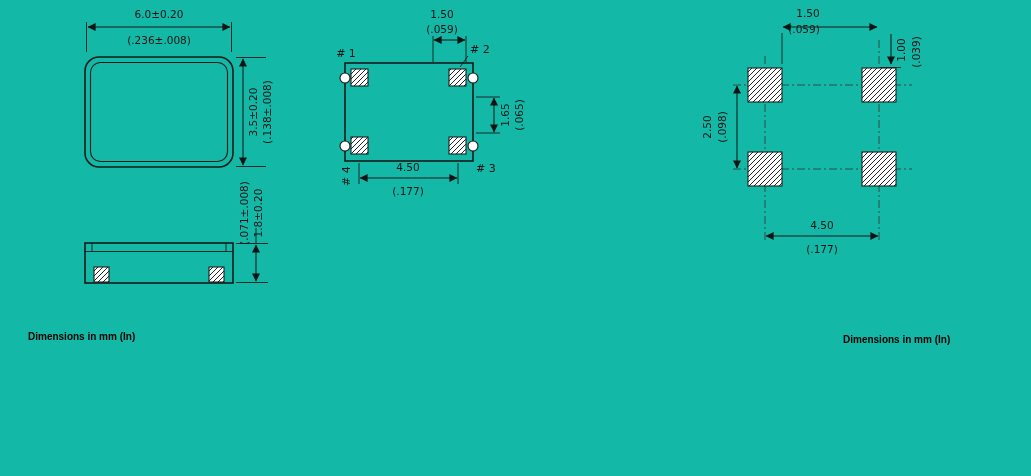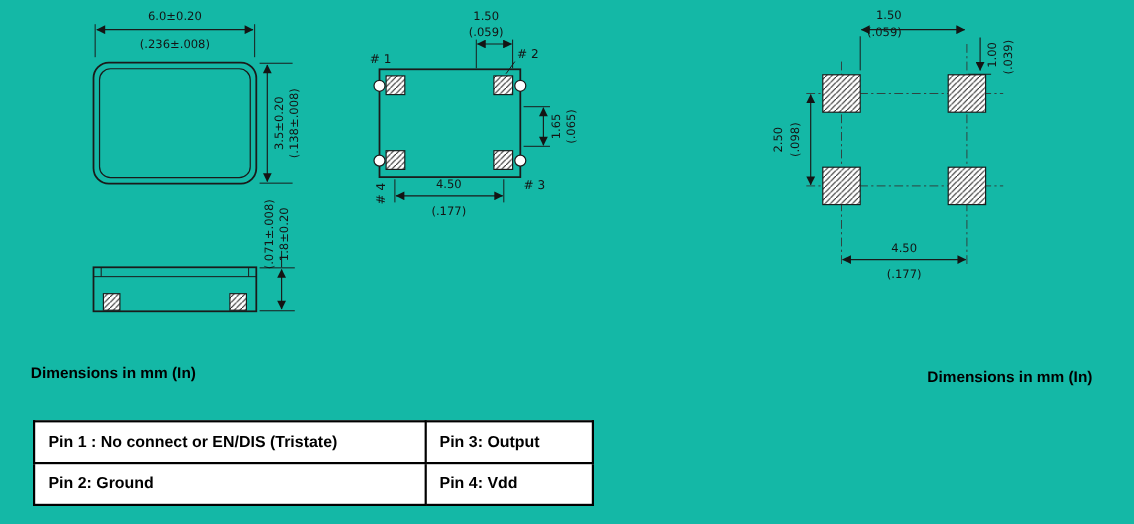--- a/index.html
+++ b/index.html
@@ -9,21 +9,21 @@
   svg.drawings { position:absolute; left:0; top:0; }
   .dim { font-family:"DejaVu Sans", sans-serif; font-size:10.5px; fill:#141414; }
   .pin-label { font-family:"DejaVu Sans", sans-serif; font-size:11px; fill:#141414; }
   .drawings line { stroke:#1a1a1a; stroke-width:1.05; }
   .drawings line.thin { stroke-width:0.9; }
   .drawings line.dash { stroke:#333; stroke-width:0.8; stroke-dasharray:8 3 2 3; }
   .drawings rect.part { fill:none; stroke:#1a1a1a; stroke-width:1.6; }
   .drawings rect.part-inner { fill:none; stroke:#1a1a1a; stroke-width:1.1; }
   .drawings rect.pad { stroke:#1a1a1a; stroke-width:1.05; }
   .drawings circle.notch { fill:#ffffff; stroke:#1a1a1a; stroke-width:1.1; }
-  .caption { position:absolute; font-weight:bold; font-size:14px; color:#000; white-space:nowrap; }
+  .caption { position:absolute; font-weight:bold; font-size:10px; color:#000; white-space:nowrap; }
   .caption-left  { left:28px;  top:331px; }
   .caption-right { left:843px; top:334px; }
   table.pin-table { position:absolute; left:30px; top:382px; width:510px; border-collapse:collapse; background:#fff; }
   table.pin-table td { border:2px solid #000; font-weight:bold; font-size:14.5px; color:#000; padding:10px 12px; white-space:nowrap; }
   table.pin-table td.c1 { width:70%; }
   table.pin-table td.c2 { width:30%; }
 </style>
 </head>
 <body>
 
@@ -158,26 +158,14 @@
         <text class="dim" x="822" y="229" text-anchor="middle">4.50</text>
         <text class="dim" x="822" y="253" text-anchor="middle">(.177)</text>
       </g>
     </g>
   </svg>
 
   <div class="caption caption-left">Dimensions in mm (In)</div>
 
   <div class="caption caption-right">Dimensions in mm (In)</div>
 
-  <table class="pin-table">
-    <tbody>
-      <tr>
-        <td class="c1">Pin 1 : No connect or EN/DIS (Tristate)</td>
-        <td class="c2">Pin 3: Output</td>
-      </tr>
-      <tr>
-        <td class="c1">Pin 2: Ground</td>
-        <td class="c2">Pin 4: Vdd</td>
-      </tr>
-    </tbody>
-  </table>
 
 </div>
 
 </body></html>

